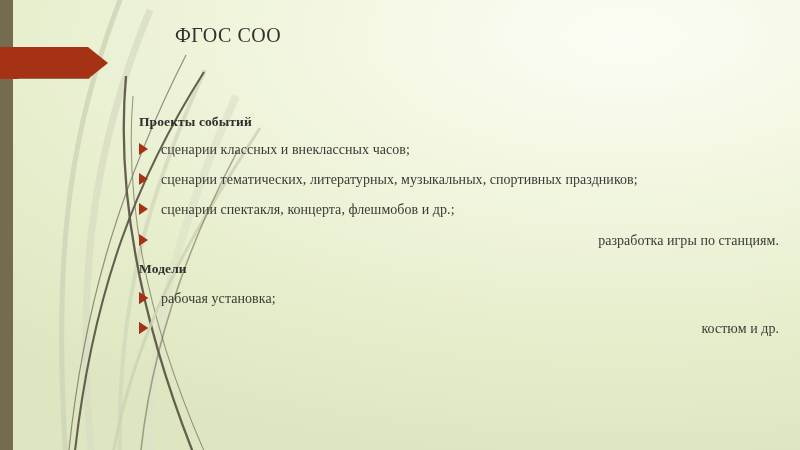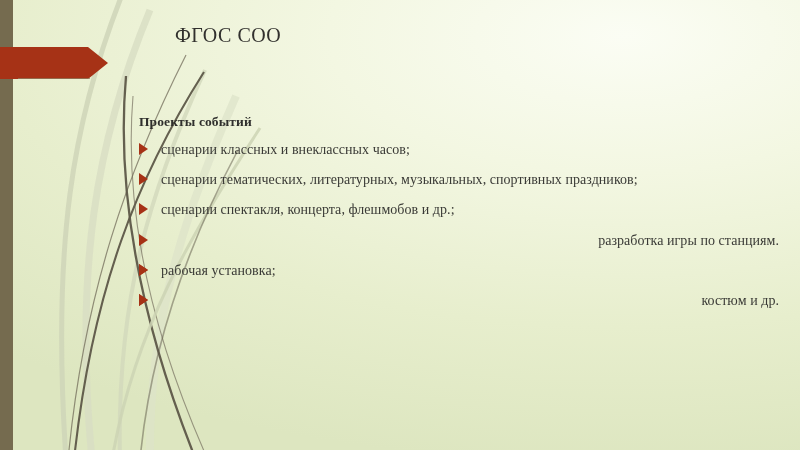--- a/index.html
+++ b/index.html
@@ -163,20 +163,21 @@
             <svg width="9" height="12" viewBox="0 0 9 12">
                 <polygon points="0,0 9,6 0,12" fill="#a63216"></polygon>
               </svg>
           </span>
           <span class="bullet-text">разработка игры по станциям.</span>
         </li>
       </ul>
     </div>
 
     <div class="group">
+      <div class="group-heading">Модели</div>
       <ul class="bullets">
         <li>
           <span class="bullet-mark">
             <svg width="9" height="12" viewBox="0 0 9 12">
                 <polygon points="0,0 9,6 0,12" fill="#a63216"></polygon>
               </svg>
           </span>
         </li>
         <li>
           <span class="bullet-mark">

